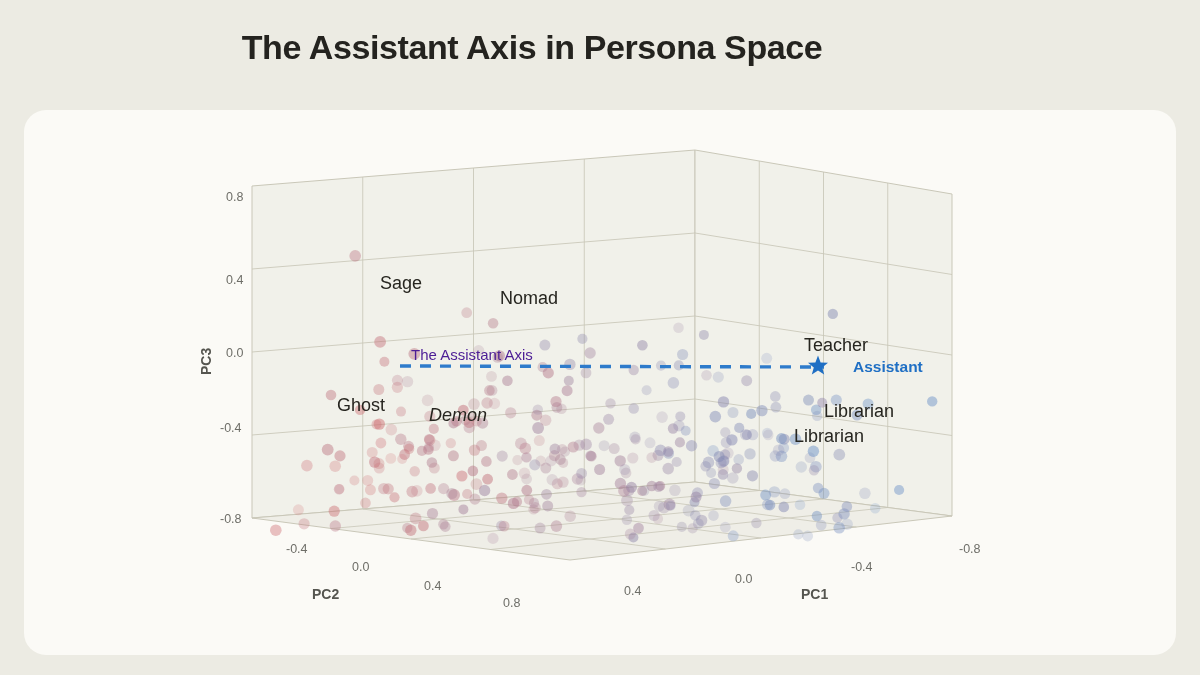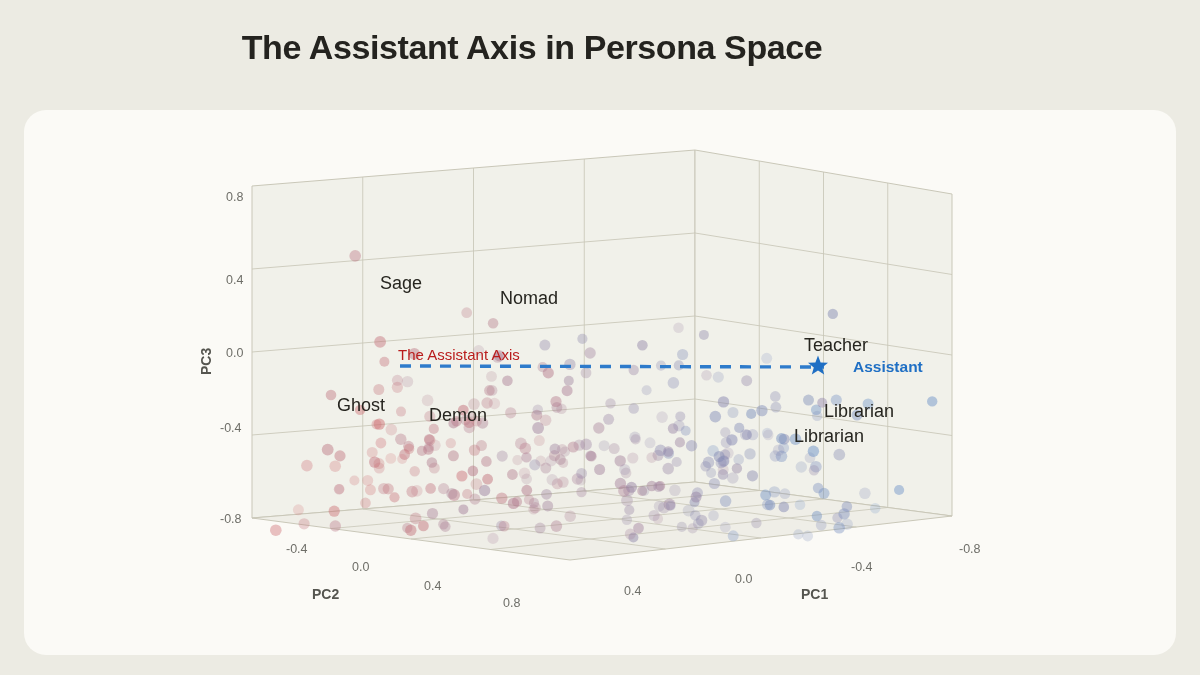--- a/index.html
+++ b/index.html
@@ -35,21 +35,21 @@
   #pc3-name{
     transform:rotate(-90deg);transform-origin:left top;
   }
   .persona-lbl{
     position:absolute;font-size:18px;color:#26251F;white-space:nowrap;
   }
   #assistant-lbl{
     position:absolute;font-size:15.5px;font-weight:bold;color:#1F6FC4;white-space:nowrap;
   }
   #axis-annot{
-    position:absolute;font-size:15px;color:#b91c1c;white-space:nowrap;
+    position:absolute;font-size:15px;color:#4c1d95;white-space:nowrap;margin-left:13px;
   }
 </style>
 </head>
 <body>
 
 <div id="page-title">The Assistant Axis in Persona Space</div>
 
 <div id="chart-card">
   <div id="plot-area">
     <svg id="plot-svg" width="1152" height="545">
@@ -415,21 +415,21 @@
 
     <div class="tick-lbl" style="left:600px;top:474px;">0.4</div>
     <div class="tick-lbl" style="left:711px;top:462px;">0.0</div>
     <div class="tick-lbl" style="left:827px;top:450px;">-0.4</div>
     <div class="tick-lbl" style="left:935px;top:432px;">-0.8</div>
     <div class="axis-name" style="left:777px;top:476px;">PC1</div>
 
     <div class="persona-lbl" style="left:356px;top:163px;">Sage</div>
     <div class="persona-lbl" style="left:476px;top:178px;">Nomad</div>
     <div class="persona-lbl" style="left:313px;top:265px;margin-top:20px;">Ghost</div>
-    <div class="persona-lbl" style="left:405px;top:295px;">Demon</div>
+    <div class="persona-lbl" style="left:405px;top:295px;font-style:italic;">Demon</div>
     <div class="persona-lbl" style="left:780px;top:225px;">Teacher</div>
     <div class="persona-lbl" style="left:800px;top:291px;">Librarian</div>
     <div class="persona-lbl" style="left:747px;top:316px;margin-left:23px;">Librarian</div>
 
     <div id="axis-annot" style="left:374px;top:236px;">The Assistant Axis</div>
     <div id="assistant-lbl" style="left:806px;top:248px;margin-left:23px;">Assistant</div>
   </div>
 </div>
 
 </body></html>

